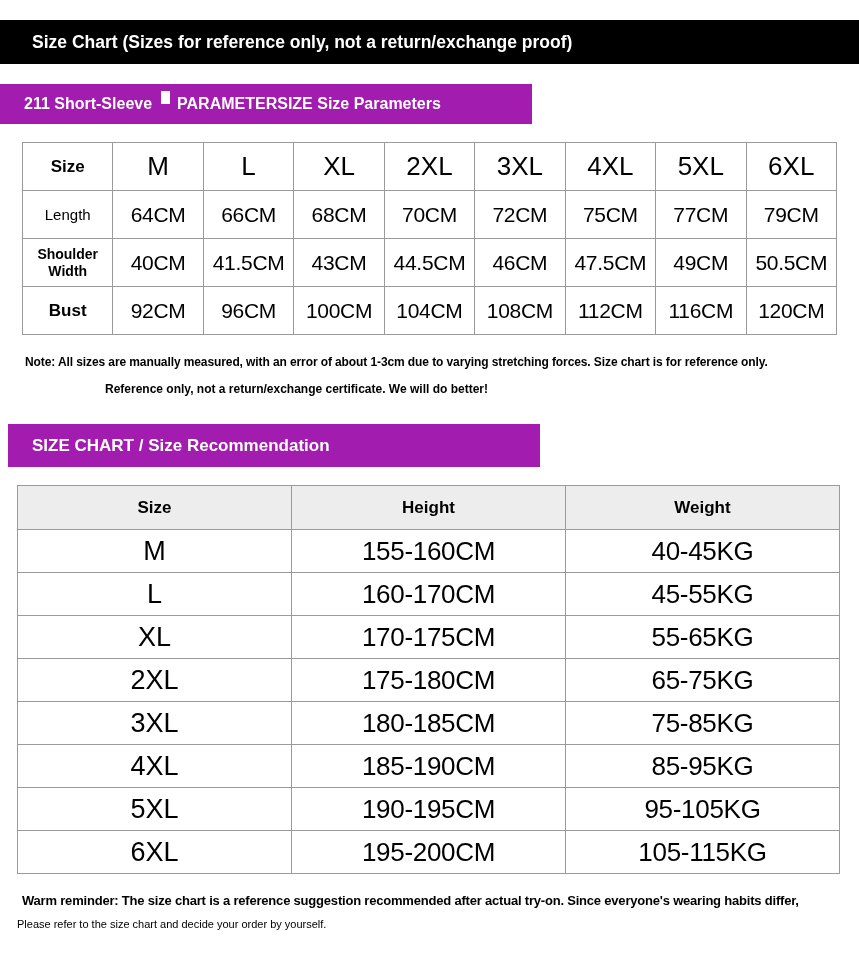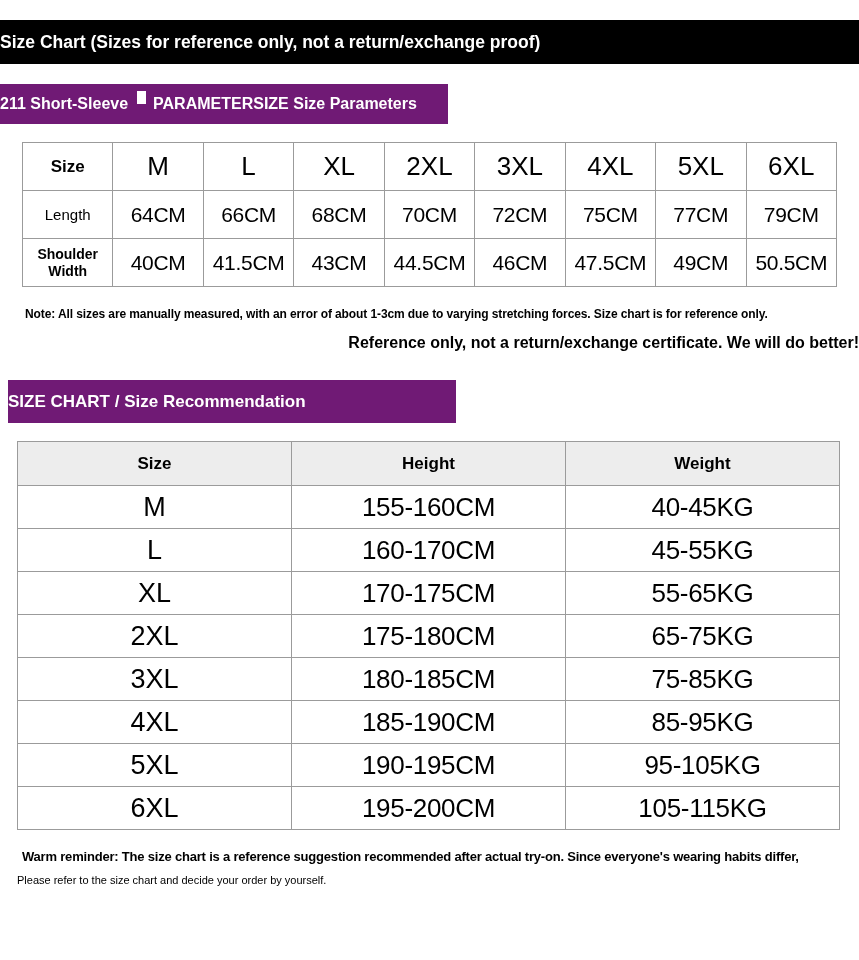--- a/index.html
+++ b/index.html
@@ -14,31 +14,31 @@
   }
 
   
   .banner-full {
     margin-top: 20px;
     height: 44px;
     background: #000000;
     color: #ffffff;
     display: flex;
     align-items: center;
-    padding: 0 0;
+    padding: 0 32px;
     font-size: 17.5px;
     font-weight: 700;
   }
   .banner-half {
-    width: 448px;
-    background: #701a75;
+    width: 532px;
+    background: #a21caf;
     color: #ffffff;
     display: flex;
     align-items: center;
-    padding: 0 0;
+    padding: 0 24px;
     font-weight: 700;
   }
   .banner2 { margin-top: 20px; height: 40px; font-size: 16px; }
   .banner3 { margin-top: 28px; height: 43px; font-size: 17px; margin-left: 8px; }
   .tofu {
     display: inline-block;
     width: 9px;
     height: 13px;
     background: #ffffff;
     margin: 0 7px 0 9px;
@@ -72,21 +72,21 @@
     padding: 0;
     overflow: hidden;
   }
   .rec-table th { background: #ededed; height: 44px; font-size: 17px; font-weight: 700; }
   .rec-table td { height: 43px; }
   .rec-size { font-size: 27px; font-weight: 400; }
   .rec-val  { font-size: 26px; font-weight: 400; letter-spacing: -0.3px; }
 
   
   .note1 { margin: 20px 20px 0 25px; font-size: 12px; font-weight: 700; letter-spacing: -0.1px; white-space: nowrap; }
-  .note2 { margin: 13px 0 0 105px; font-size: 16px; font-weight: 700; white-space: nowrap; text-align: right; }
+  .note2 { margin: 13px 0 0 105px; font-size: 12px; font-weight: 700; white-space: nowrap; }
   .reminder1 { margin: 19px 0 0 22px; font-size: 13px; font-weight: 700; letter-spacing: -0.2px; white-space: nowrap; }
   .reminder2 { margin: 10px 0 0 17px; font-size: 11px; font-weight: 400; white-space: nowrap; }
 </style>
 </head>
 <body>
 
 <div class="banner-full">
   <span>Size Chart (Sizes for reference only, not a return/exchange proof)</span>
 </div>
 
@@ -124,20 +124,31 @@
     <td class="lab-shoulder">Shoulder Width</td>
     <td class="cell-big">40CM</td>
     <td class="cell-big">41.5CM</td>
     <td class="cell-big">43CM</td>
     <td class="cell-big">44.5CM</td>
     <td class="cell-big">46CM</td>
     <td class="cell-big">47.5CM</td>
     <td class="cell-big">49CM</td>
     <td class="cell-big">50.5CM</td>
   </tr>
+  <tr>
+    <td class="lab-bust">Bust</td>
+    <td class="cell-big">92CM</td>
+    <td class="cell-big">96CM</td>
+    <td class="cell-big">100CM</td>
+    <td class="cell-big">104CM</td>
+    <td class="cell-big">108CM</td>
+    <td class="cell-big">112CM</td>
+    <td class="cell-big">116CM</td>
+    <td class="cell-big">120CM</td>
+  </tr>
 </tbody>
   </table>
 
 <div class="note1">Note: All sizes are manually measured, with an error of about 1-3cm due to varying stretching forces. Size chart is for reference only.</div>
 <div class="note2">Reference only, not a return/exchange certificate. We will do better!</div>
 
 <div class="banner-half banner3">
   <span>SIZE CHART / Size Recommendation</span>
 </div>
 

